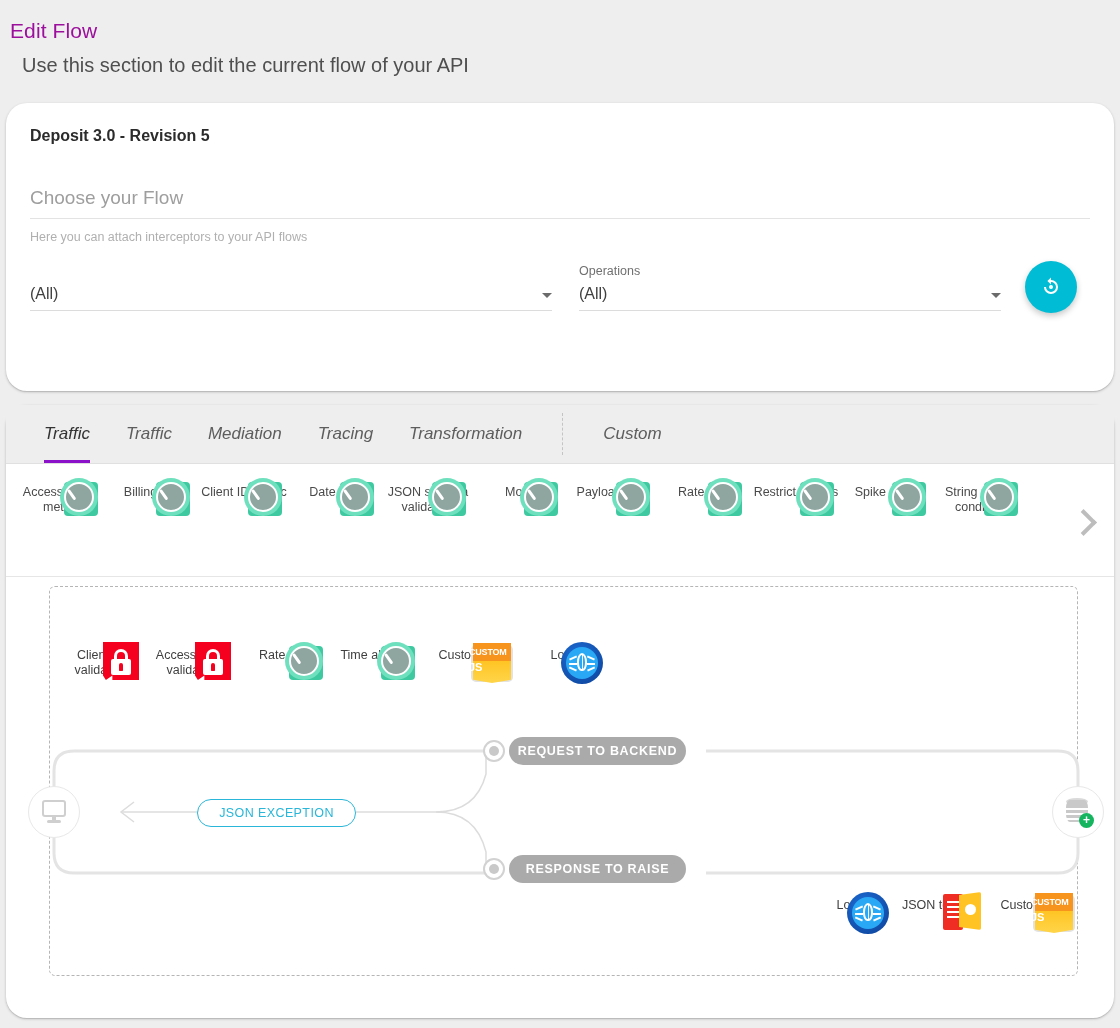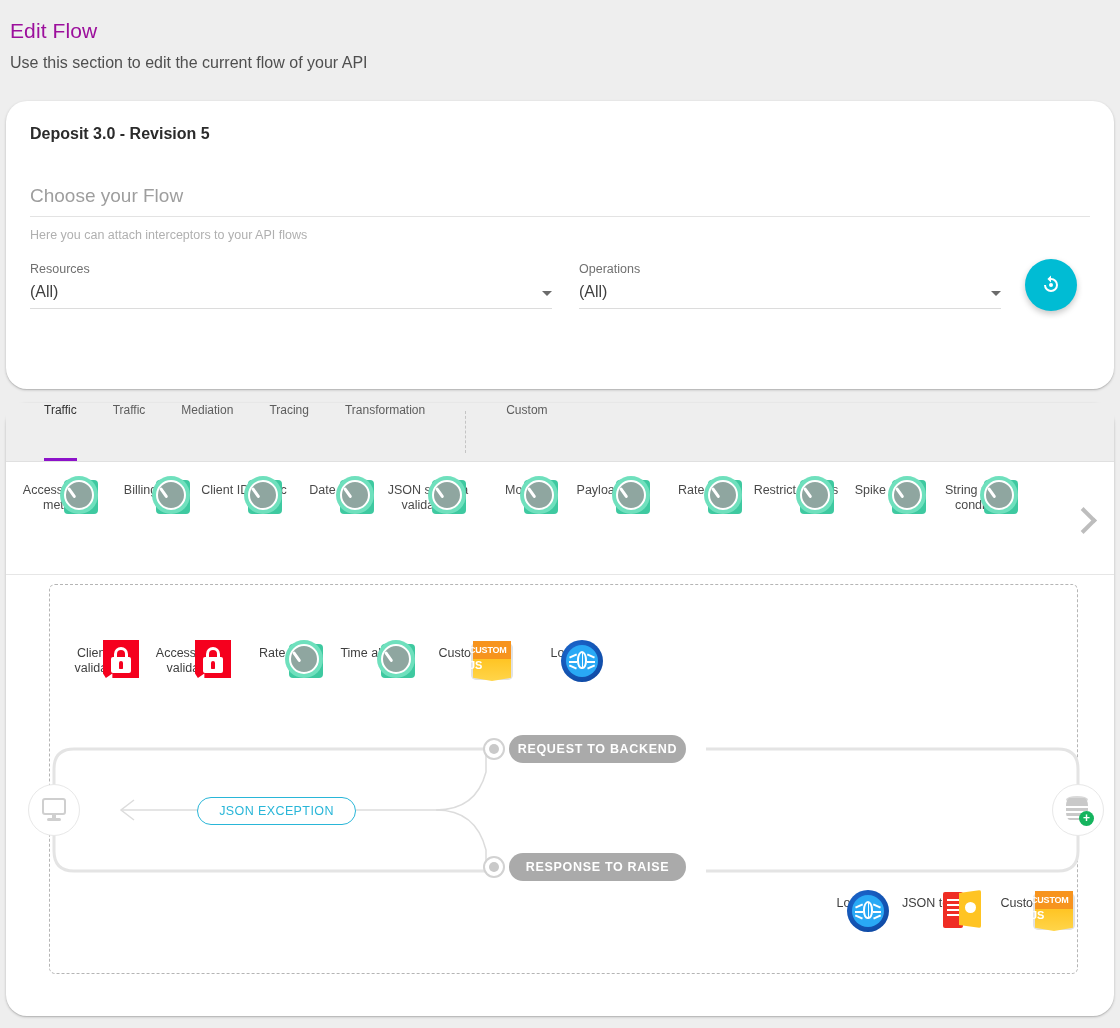--- a/index.html
+++ b/index.html
@@ -11,21 +11,21 @@
     color: #4a4a4a;
     overflow: hidden;
   }
 
   
   .page-head { padding: 18px 10px 0 10px; }
   .page-title {
     font-size: 21px; color: #9c0f9c; font-weight: 400;
     letter-spacing: .1px; margin: 0 0 10px 0; line-height: 26px;
   }
-  .page-sub { font-size: 16px; color: #4f4f4f; margin: 0; line-height: 18px; }
+  .page-sub { font-size: 20px; color: #4f4f4f; margin: 12px; line-height: 18px; }
 
   
   .card {
     background: #ffffff;
     margin: 0 6px;
     box-shadow: 0 1px 3px rgba(0,0,0,.20), 0 1px 1px rgba(0,0,0,.10);
     border-radius: 21px;
   }
   #info-card { margin-top: 29px; padding: 20px 24px 26px 24px; height: 288px; }
   #flow-card { margin-top: 14px; height: 613px; background:#fff; }
@@ -68,23 +68,24 @@
   #operation-desc-block { width: 520px; }
   .desc-label { font-size: 12.5px; color: #707070; }
   .desc-text { font-size: 15.5px; color: #4a4a4a; margin-top: 14px; }
 
   
   .tabs {
     background: #eeeeee; display: flex; align-items: stretch;
     height: 59px; padding-left: 20px; border-bottom: 1px solid #e0e0e0;
   }
   .tab {
-    position: relative; display: flex; align-items: flex-start;
-    font-size: 12px; color: #5d5d5d; padding: 0 18px; cursor: pointer;
+    position: relative; display: flex; align-items: center;
+    font-size: 17px; color: #5d5d5d; padding: 0 18px; cursor: pointer;
     white-space: nowrap;
+    font-style: italic;
   }
   .tab.active { color: #333; }
   .tab.active::after {
     content: ""; position: absolute; left: 18px; right: 18px; bottom: 0;
     height: 3px; background: #8c12c9;
   }
   .tab-divider {
     width: 1px; margin: 8px 22px 8px 22px;
     border-left: 1px dashed #c4c4c4;
   }
@@ -293,21 +294,20 @@
 </div>
 
 <div class="card" id="info-card">
   <div class="card-title">Deposit 3.0 - Revision 5</div>
 
   <div class="section-head">Choose your Flow</div>
   <div class="section-hint">Here you can attach interceptors to your API flows</div>
 
   <div class="select-row">
     <div class="field" id="resources-field">
-      <div class="field-label">Resources</div>
       <div class="field-control">
         <span class="field-value">(All)</span>
         <span class="caret"></span>
       </div>
     </div>
 
     <div class="field" id="operations-field">
       <div class="field-label">Operations</div>
       <div class="field-control">
         <span class="field-value">(All)</span>

